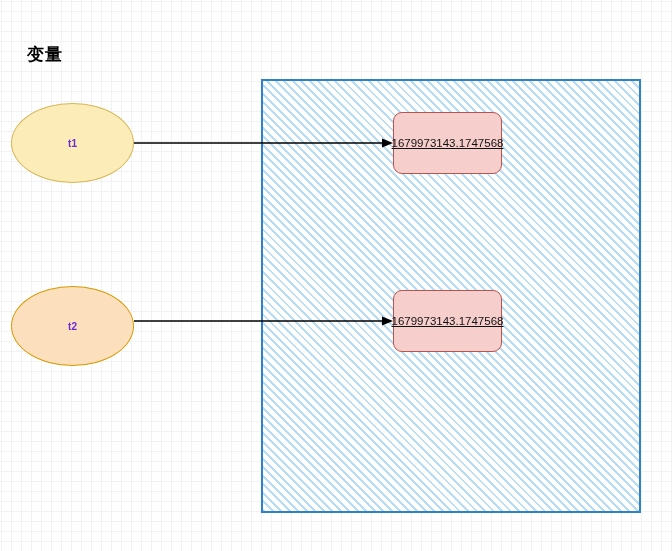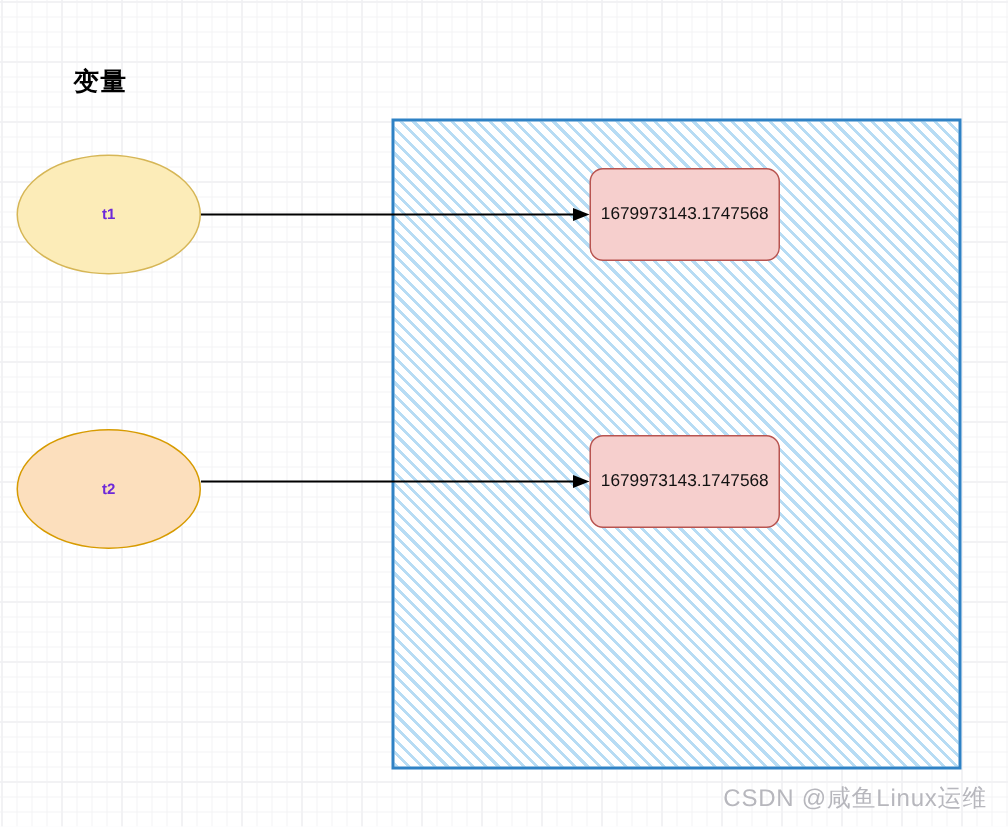--- a/index.html
+++ b/index.html
@@ -32,21 +32,21 @@
   }
 
   
   .section-title {
     position: absolute;
     font-weight: bold;
     font-size: 17px;
     color: #000000;
     letter-spacing: 1px;
     white-space: nowrap;
-    text-align: center;
+    text-align: left;
   }
   #title-variable { left: 27px; top: 43px; width: 80px; }
   #title-memory   { left: 410px; top: 43px; width: 80px; }
 
   
   #memory-region {
     position: absolute;
     left: 261px;
     top: 79px;
     width: 380px;
@@ -86,32 +86,33 @@
   #var-t2 {
     left: 11px;
     top: 286px;
     background: #fcdfbd;
     border: 1px solid #d79b00;
   }
 
   
   .value-box {
     position: absolute;
-    width: 127px;
+    width: 109px;
     height: 62px;
     box-sizing: border-box;
     border: 1px solid #b85450;
     border-radius: 9px;
     background: #f6cfcd;
     display: flex;
     align-items: center;
     justify-content: center;
     font-size: 11.5px;
     color: #111111;
     white-space: nowrap;
+    text-decoration: underline;
   }
   #value-box-1 { left: 393px; top: 112px; }
   #value-box-2 { left: 393px; top: 290px; }
 
   
   .arrow {
     position: absolute;
     height: 10px;
     left: 134px;
     width: 259px;
@@ -153,15 +154,14 @@
     </svg>
   </div>
 
   <div class="arrow" id="arrow-2">
     <svg width="259" height="10" viewBox="0 0 259 10">
       <line x1="0" y1="5" x2="251" y2="5" stroke="#000000" stroke-width="1.3"></line>
       <polygon points="259,5 248,0.6 248,9.4" fill="#000000"></polygon>
     </svg>
   </div>
 
-  <div id="watermark">CSDN @咸鱼Linux运维</div>
 
 </div>
 
 </body></html>

